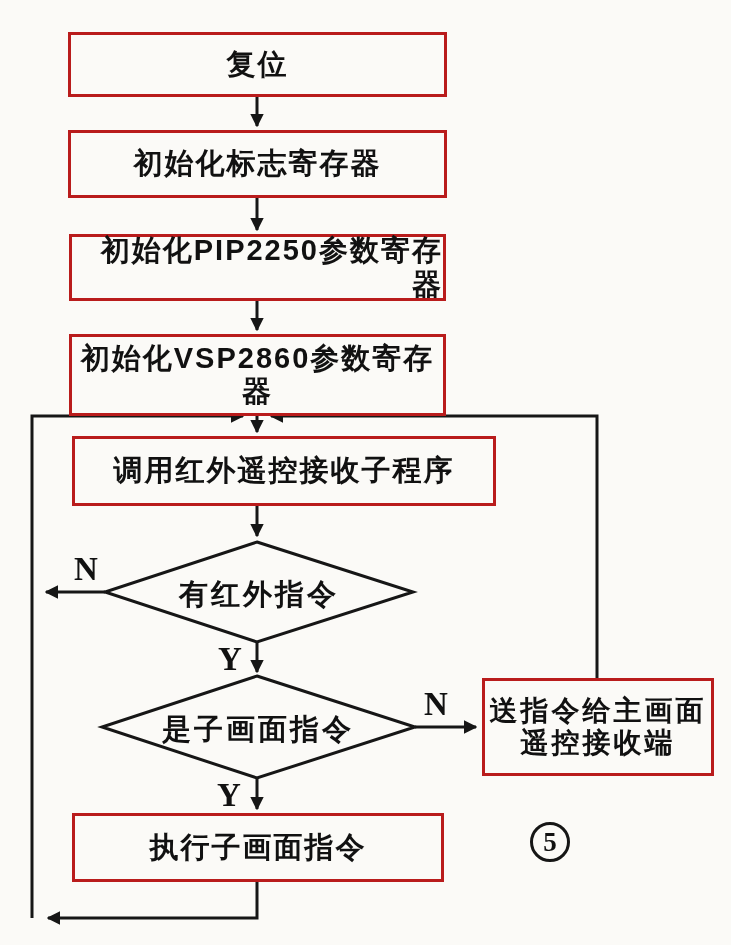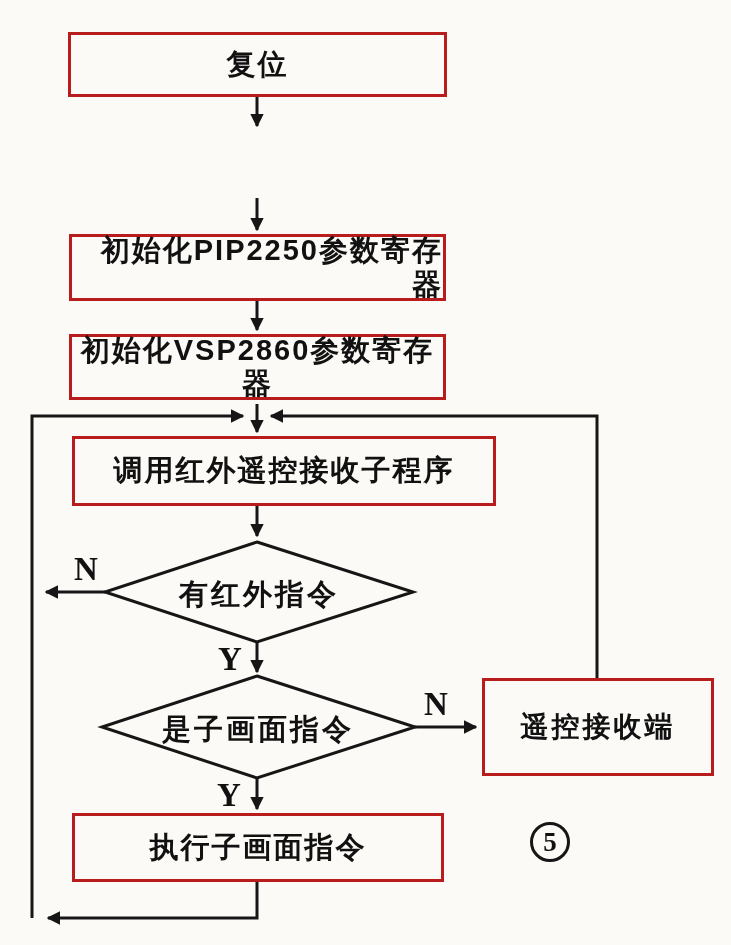--- a/index.html
+++ b/index.html
@@ -110,34 +110,38 @@
 
       <polygon points="257,542 413,592 257,642 105,592"></polygon>
       <polygon points="257,676 415,727 257,778 102,727"></polygon>
     </g>
   </svg>
 
   <div class="node" style="left:68px; top:32px; width:379px; height:65px;">
     <span>复位</span>
   </div>
 
+  <div class="node" style="left:68px; top:130px; width:379px; height:68px;">
+    <span>初始化标志寄存器</span>
+  </div>
 
   <div class="node" style="left:69px; top:234px; width:377px; height:67px;text-align:right;">
     <span>初始化PIP2250参数寄存器</span>
   </div>
 
-  <div class="node" style="left:69px; top:334px; width:377px; height:66px;justify-content:flex-end;">
+  <div class="node" style="left:69px; top:334px; width:377px; height:82px;justify-content:flex-end;">
     <span>初始化VSP2860参数寄存器</span>
   </div>
 
   <div class="node" style="left:72px; top:436px; width:424px; height:70px;">
     <span>调用红外遥控接收子程序</span>
   </div>
 
   <div class="node multiline" style="left:482px; top:678px; width:232px; height:98px;">
+    <span>送指令给主画面</span>
     <span>遥控接收端</span>
   </div>
 
   <div class="node" style="left:72px; top:813px; width:372px; height:69px;">
     <span>执行子画面指令</span>
   </div>
 
   <div class="diamond-label" style="left:109px; top:575px; width:300px;">有红外指令</div>
 
   <div class="diamond-label" style="left:108px; top:710px; width:300px;">是子画面指令</div>

